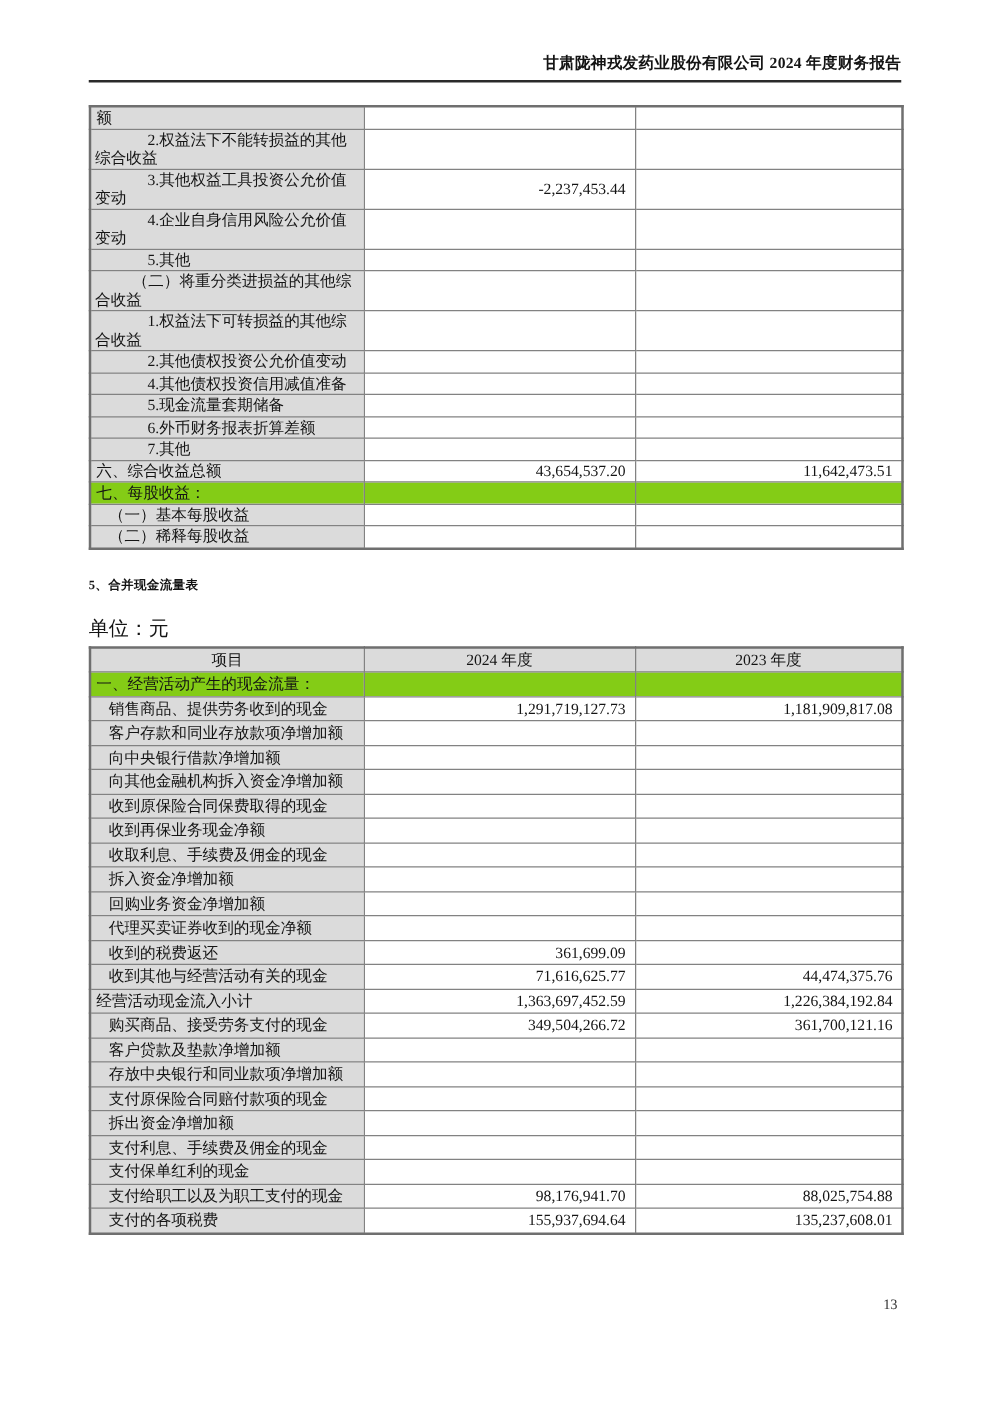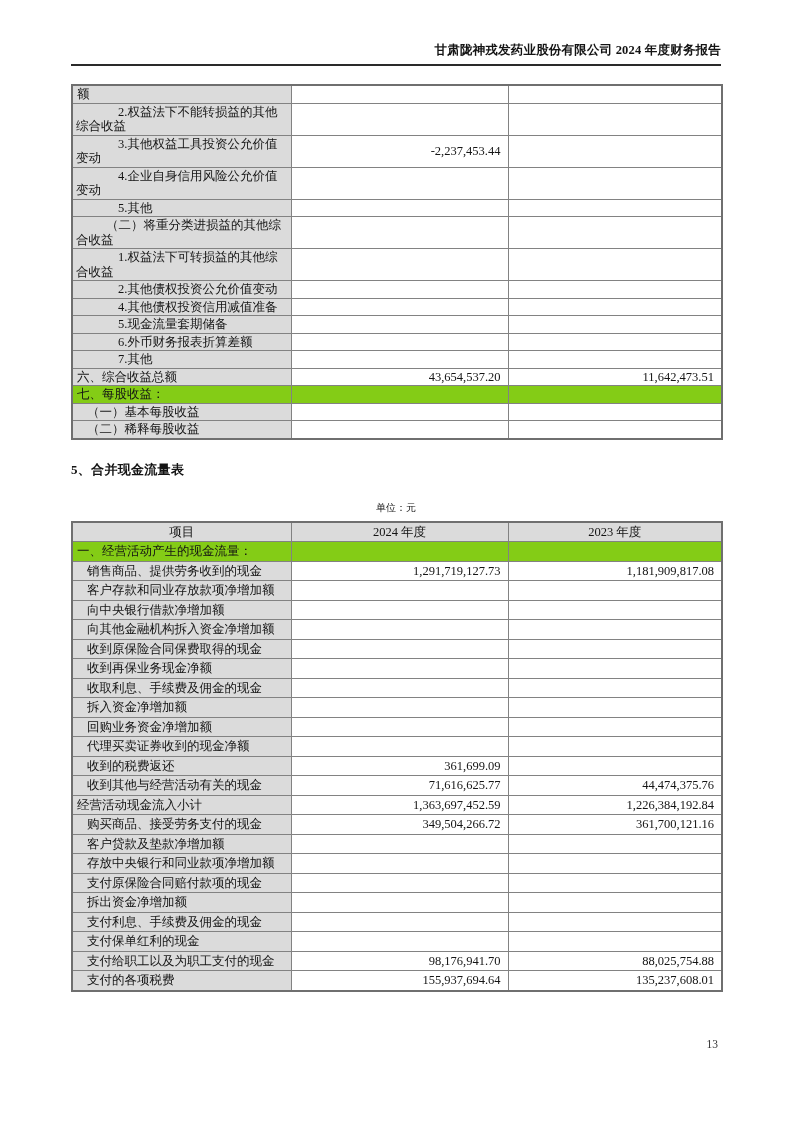--- a/index.html
+++ b/index.html
@@ -53,28 +53,28 @@
   tr.gray-row .num-cell, tr.gray-row td { background:#84cc16; }
   th.head-cell { background:#dbdbdb; text-align:center; }
 
   .ind0 { text-indent:1px; }
   .ind1 { text-indent:11px; }
   .ind2 { text-indent:30px; }
   .ind3 { text-indent:42px; }
 
   .section-title {
     margin-top:21px;
-    font-size:13px;
+    font-size:10px;
     font-weight:bold;
     letter-spacing:0.3px;
   }
   .unit-line {
     margin-top:21px;
-    text-align:center;
-    font-size:10px;
+    text-align:left;
+    font-size:16px;
     line-height:15px;
   }
   .page-number {
     position:absolute;
     top:1038px;
     right:75px;
     font-size:11.5px;
     color:#333;
   }
 </style>

